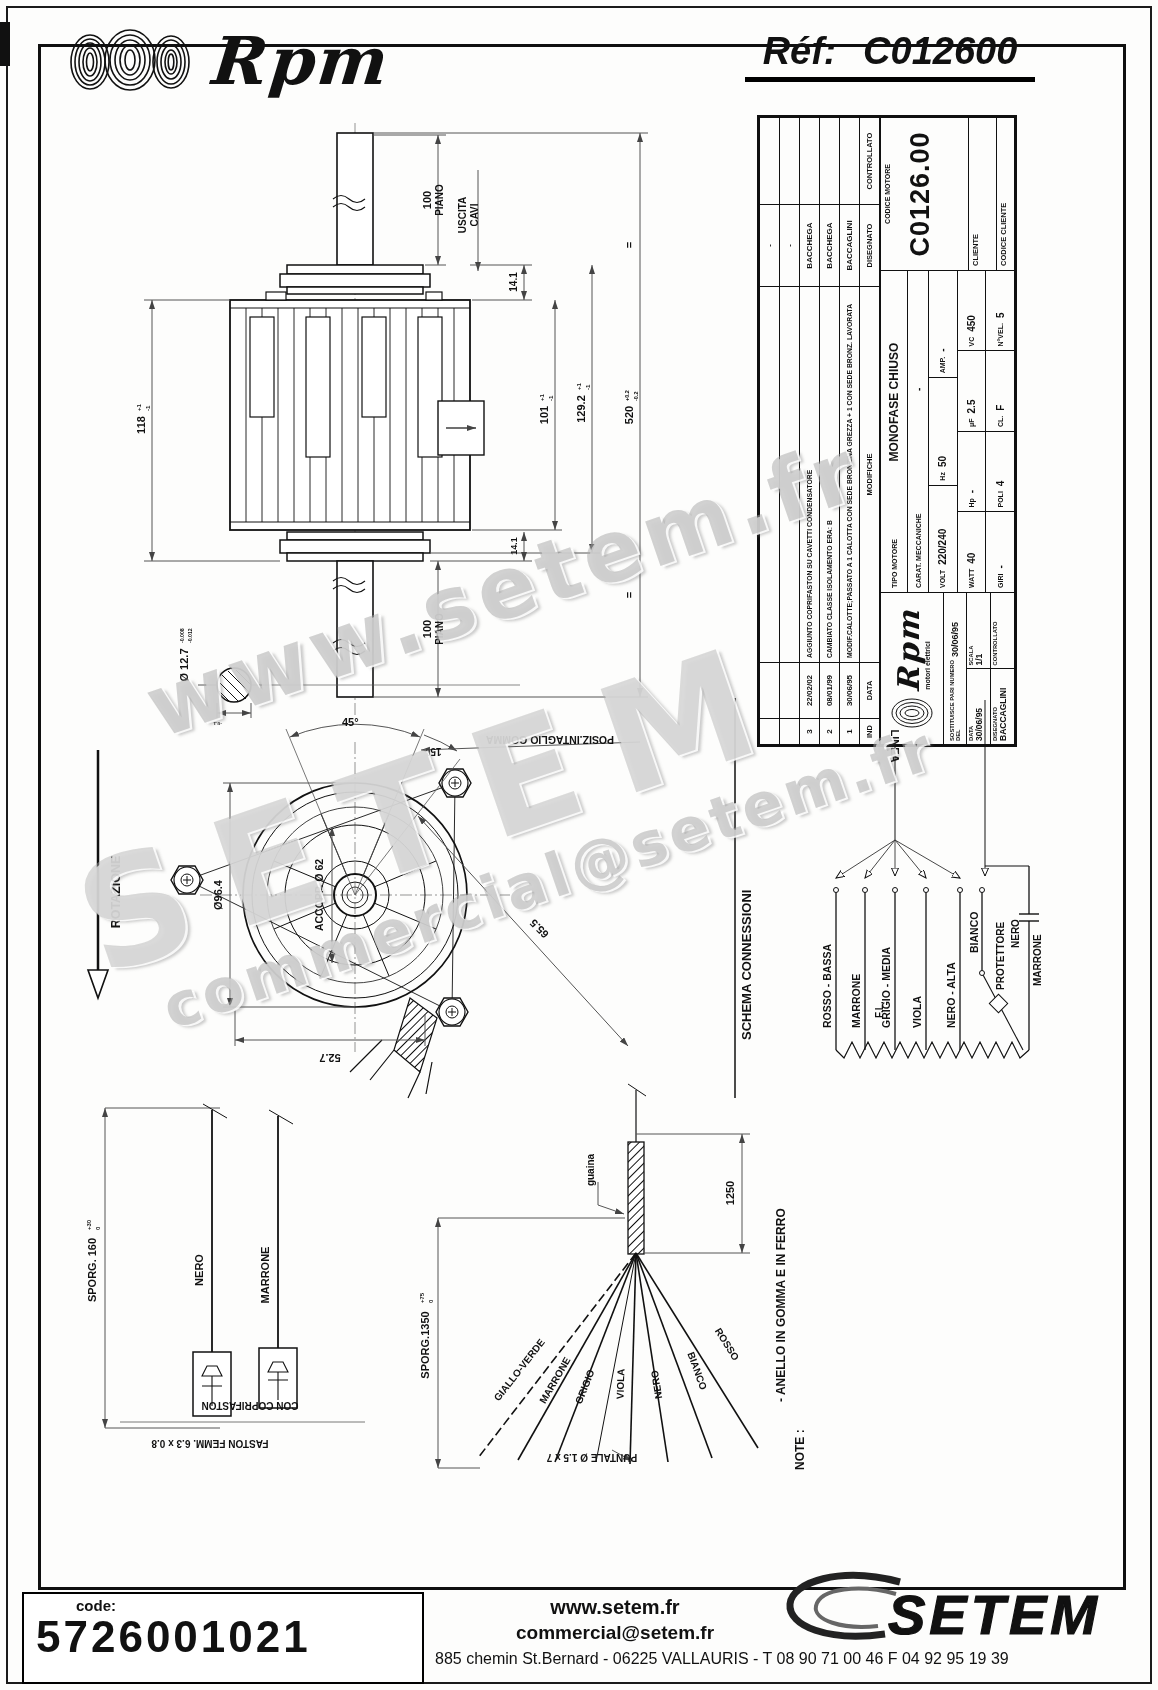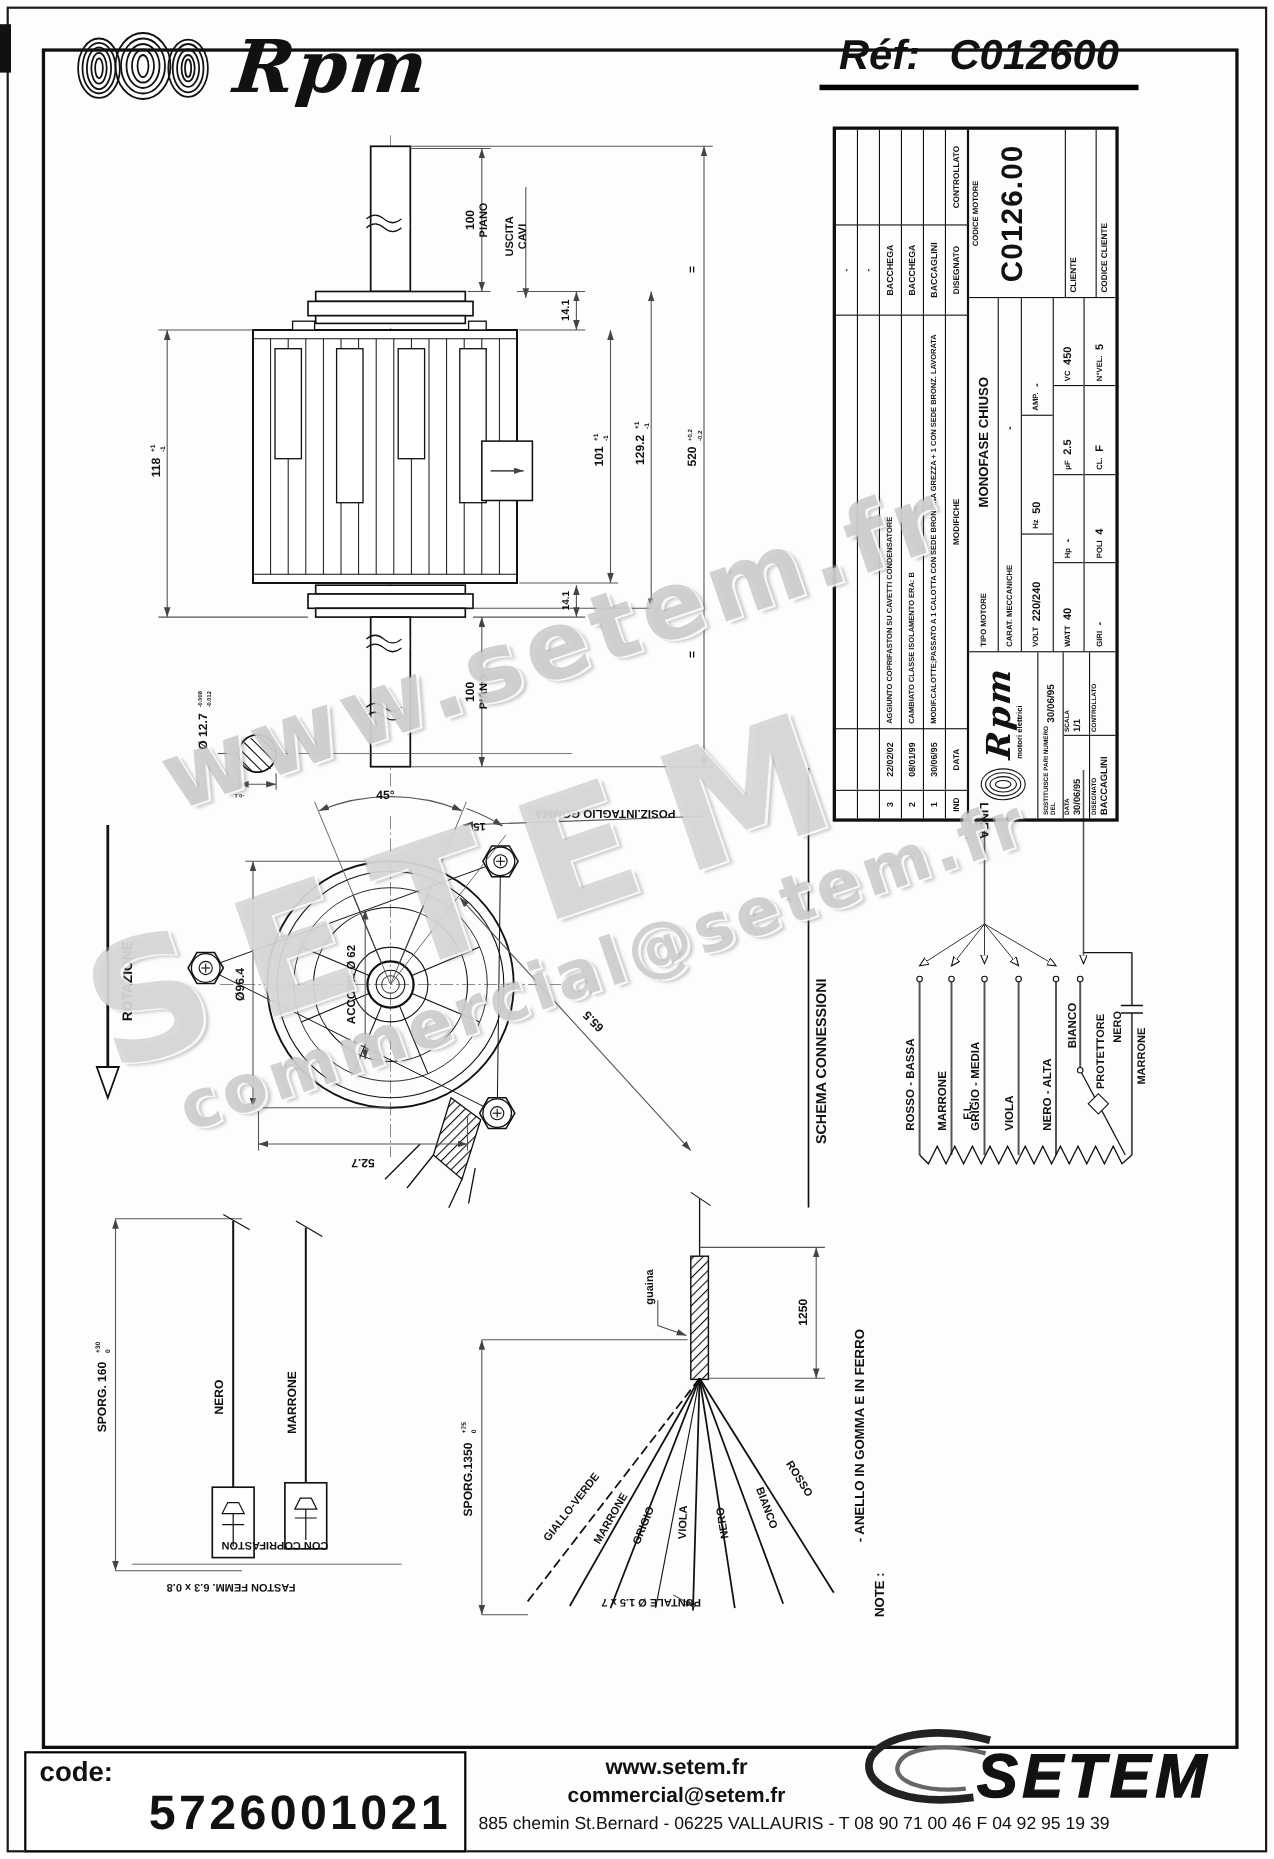--- a/index.html
+++ b/index.html
@@ -71,22 +71,22 @@
   
   .wm{position:absolute;color:rgba(168,168,168,0.52);font-weight:bold;pointer-events:none;white-space:nowrap;
       text-shadow:2px 2px 0 rgba(255,255,255,.85),4px 4px 3px rgba(110,110,110,.35);
       transform-origin:left center;z-index:40;font-family:"DejaVu Sans",sans-serif;}
   .wm1{left:150px;top:660px;font-size:86px;letter-spacing:6px;transform:rotate(-19deg);}
   .wm2{left:85px;top:840px;font-size:150px;letter-spacing:34px;transform:rotate(-19deg);color:rgba(175,175,175,0.45);}
   .wm3{left:165px;top:975px;font-size:60px;letter-spacing:4px;transform:rotate(-19deg);}
   
   .code-box{position:absolute;left:22px;top:1592px;width:402px;height:92px;border:2.5px solid #000;background:#fff;
             box-sizing:border-box;padding:3px 12px;z-index:50;}
-  .code-label{font-size:25px;font-weight:bold;}
-  .code-value{font-size:44px;font-weight:bold;letter-spacing:3px;text-align:right;margin-top:-2px;}
+  .code-label{font-size:15px;font-weight:bold;margin-left:40px;}
+  .code-value{font-size:44px;font-weight:bold;letter-spacing:3px;text-align:left;margin-top:-2px;}
   .site-block{position:absolute;left:450px;top:1596px;width:330px;text-align:center;z-index:50;}
   .site-web{font-size:20px;font-weight:bold;}
   .site-mail{font-size:19px;font-weight:bold;margin-top:3px;}
   .address{position:absolute;left:435px;top:1650px;width:620px;font-size:16px;z-index:50;}
   .setem-logo{position:absolute;left:780px;top:1566px;z-index:45;}
 </style>
 </head>
 <body>
 
 <div class="page">

